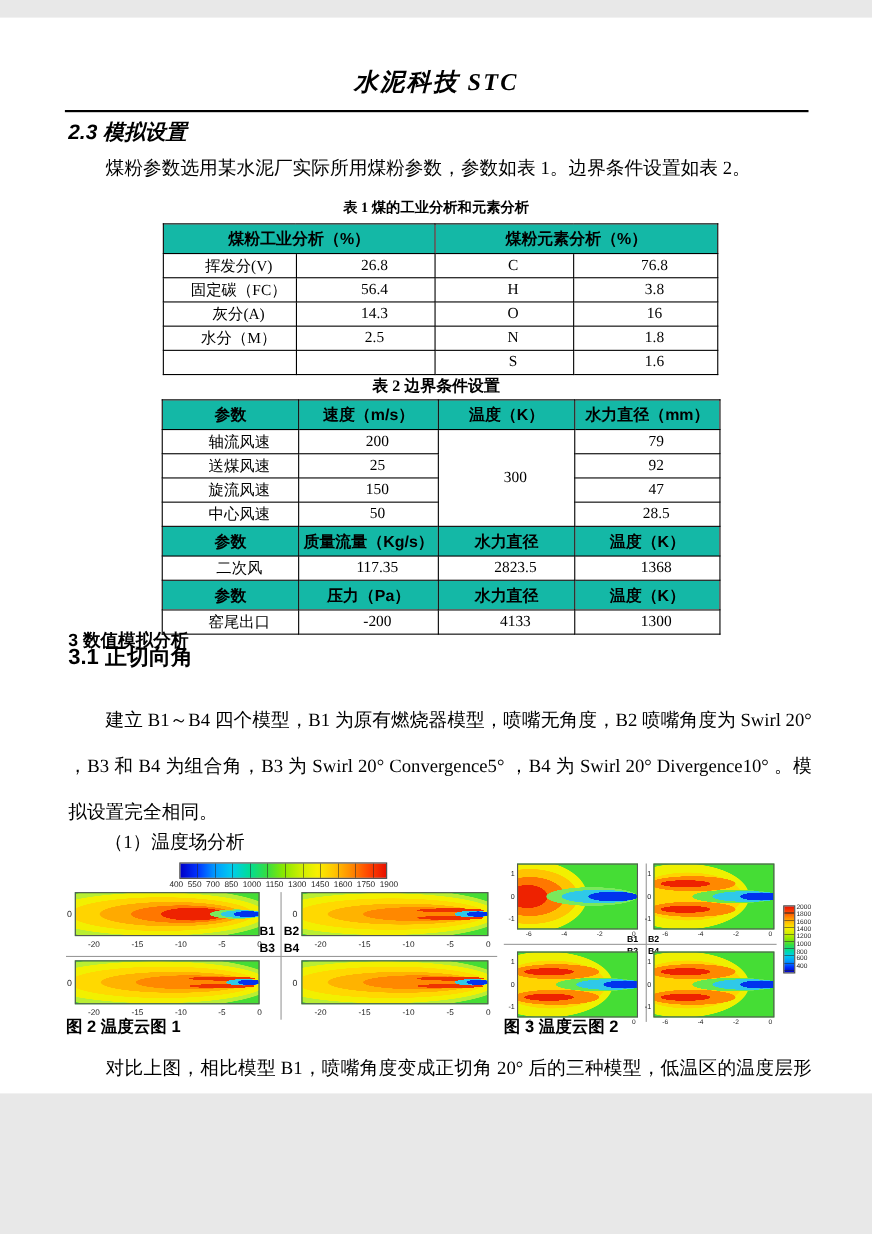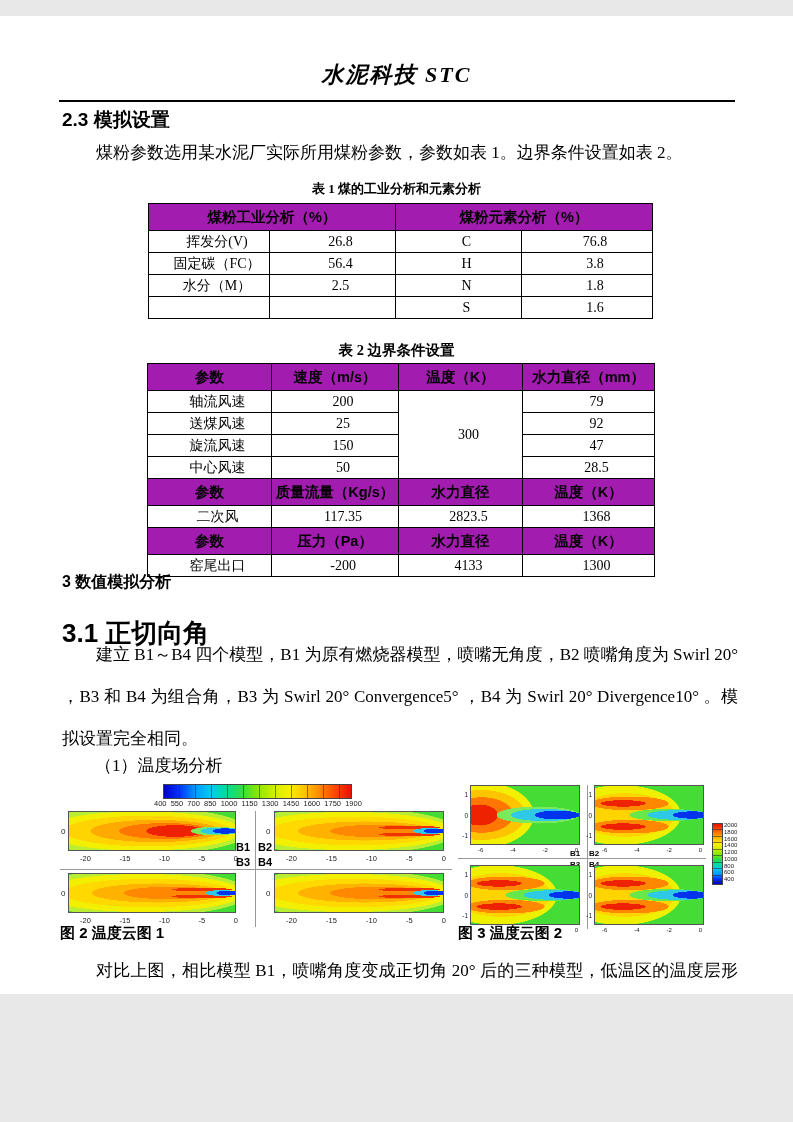--- a/index.html
+++ b/index.html
@@ -5,35 +5,35 @@
   html,body{margin:0;padding:0;background:#e8e8e8;}
   .page{position:relative;width:793px;height:978px;background:#fff;margin:16px auto;
         font-family:"Liberation Serif","DejaVu Serif",serif;color:#000;overflow:hidden;}
   .abs{position:absolute;}
   .hei{font-family:"Liberation Sans","DejaVu Sans",sans-serif;}
 
   .journal-title{top:44px;left:0;width:793px;text-align:center;font-size:22px;font-weight:bold;
                  letter-spacing:2px;font-style:italic;}
   .top-rule{top:84px;left:59px;width:676px;height:2px;background:#000;}
 
-  .h-s23{top:91px;left:62px;font-size:19px;font-weight:bold;}
+  .h-s23{top:91px;left:62px;font-size:19px;font-weight:bold;font-style:italic;}
   .p1{top:122px;left:62px;width:676px;font-size:17px;line-height:30px;text-indent:2em;}
 
   .t1-caption{top:164px;left:100px;width:593px;text-align:center;font-size:13px;font-weight:600;}
   .tbl{border-collapse:collapse;table-layout:fixed;font-size:14px;text-align:center;}
   .tbl td,.tbl th{border:1px solid #000;padding:0;overflow:hidden;}
-  .tbl th{background:#a21caf;font-family:"Liberation Sans","DejaVu Sans",sans-serif;
+  .tbl th{background:#14b8a6;font-family:"Liberation Sans","DejaVu Sans",sans-serif;
           font-size:14.5px;font-weight:bold;height:26px;}
   .tbl td{height:21px;padding-left:16px;}
   .table1{top:187px;left:148px;width:505px;}
   .t2-caption{top:325px;left:100px;width:593px;text-align:center;font-size:14.5px;font-weight:600;}
   .table2{top:347px;left:147px;width:508px;}
 
   .h-s3{top:556px;left:62px;font-size:16px;font-weight:bold;}
-  .h-s31{top:600px;left:62px;font-size:26px;font-weight:bold;}
+  .h-s31{top:568px;left:62px;font-size:20px;font-weight:bold;}
   .p2{top:618px;left:62px;width:676px;font-size:17px;line-height:42px;text-indent:2em;text-align:justify;}
   .item1{top:738px;left:95px;font-size:17px;}
 
   
   .fig{position:absolute;}
   .fig2{top:763px;left:60px;width:392px;height:150px;}
   .fig3{top:763px;left:458px;width:292px;height:150px;}
   .plot{position:absolute;background:#45dd35;border:1px solid #555;box-sizing:border-box;}
   .cbar-h{position:absolute;border:1px solid #444;
     background:
@@ -139,20 +139,26 @@
       <td>C</td>
       <td>76.8</td>
     </tr>
     <tr>
       <td>固定碳（FC）</td>
       <td>56.4</td>
       <td>H</td>
       <td>3.8</td>
     </tr>
     <tr>
+      <td>灰分(A)</td>
+      <td>14.3</td>
+      <td>O</td>
+      <td>16</td>
+    </tr>
+    <tr>
       <td>水分（M）</td>
       <td>2.5</td>
       <td>N</td>
       <td>1.8</td>
     </tr>
     <tr>
       <td></td>
       <td></td>
       <td>S</td>
       <td>1.6</td>

